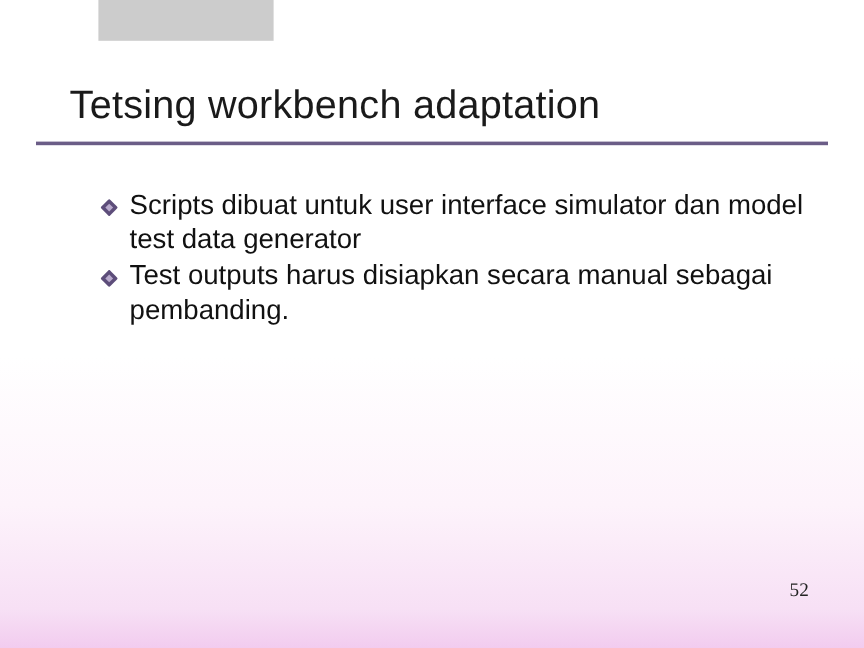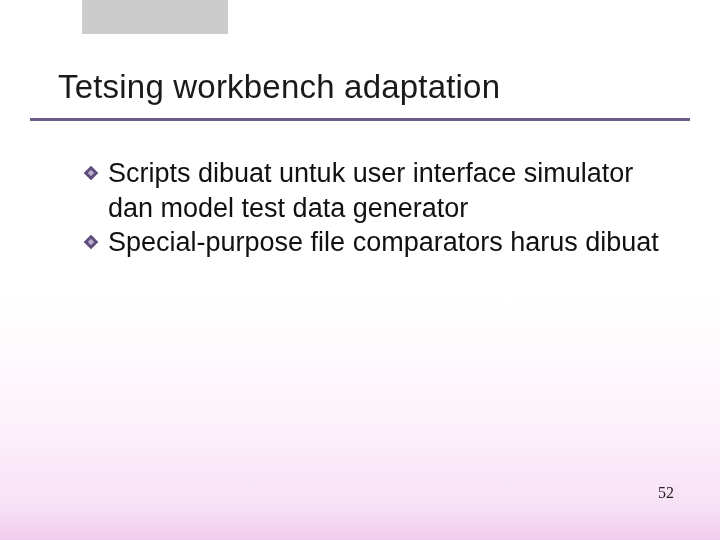--- a/index.html
+++ b/index.html
@@ -31,21 +31,21 @@
     left: 30px; right: 30px;
     top: 118px;
     height: 3px;
     background: #6b5d87;
   }
   .content {
     position: absolute;
     left: 84px;
     right: 42px;
     top: 156px;
-    font-size: 27px;
+    font-size: 23px;
     line-height: 1.28;
     color: #111;
   }
   .item {
     position: relative;
     padding-left: 24px;
     margin-bottom: 0px;
   }
   .bullet {
     position: absolute;
@@ -86,17 +86,17 @@
   </div>
   <div class="item">
     <span class="bullet">
       <svg viewBox="0 0 14 14">
           <g transform="translate(7,7) rotate(45)">
         <rect x="-5.2" y="-5.2" width="10.4" height="10.4" fill="#5d4d7a"></rect>
         <rect x="-2.3" y="-2.3" width="4.6" height="4.6" fill="#b9aacd"></rect>
       </g>
         </svg>
     </span>
-    <span>Special-purpose file comparators harus dibuat</span>
+    <span>Test outputs harus disiapkan secara manual sebagai pembanding.</span>
   </div>
 </div>
 
 <div class="page">52</div>
 
 </body></html>

